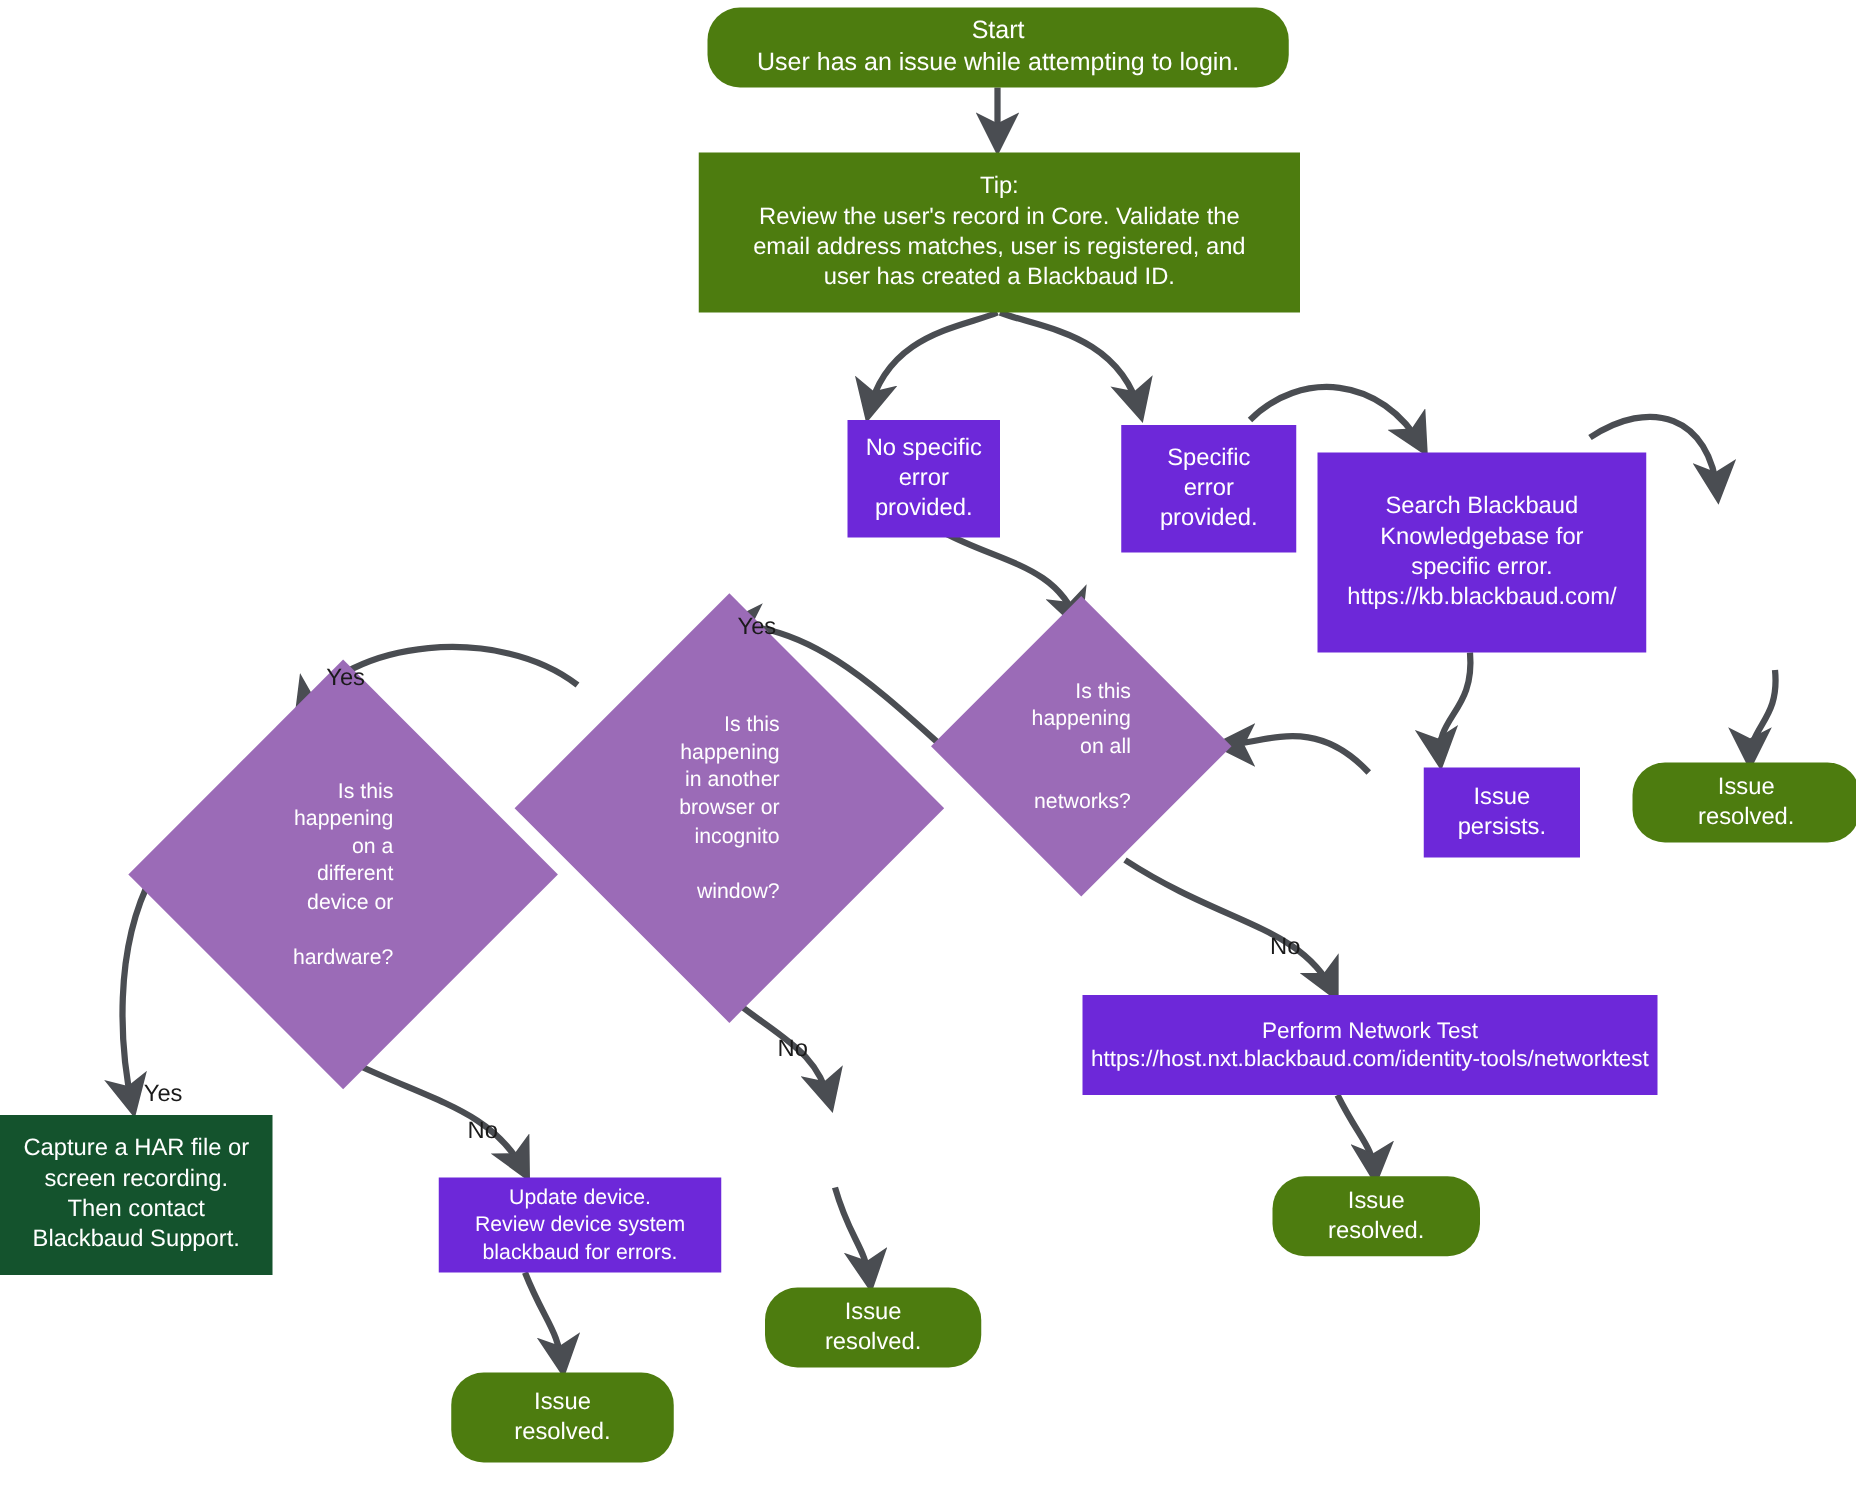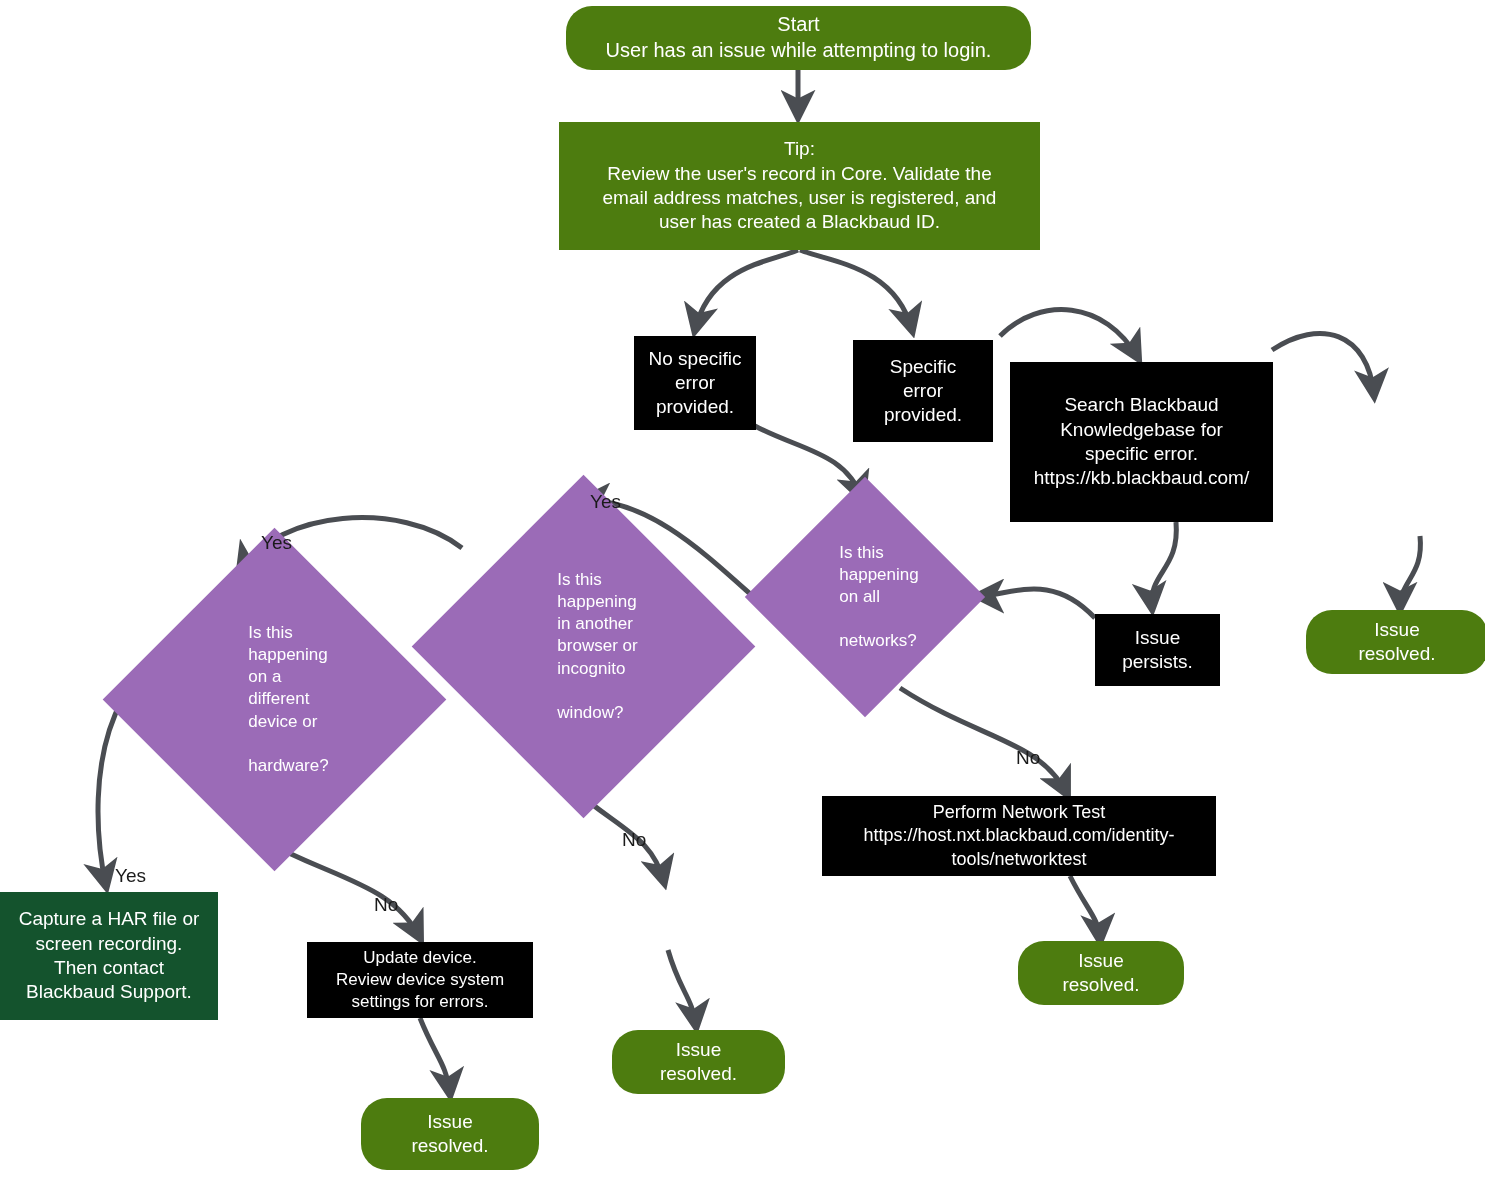--- a/index.html
+++ b/index.html
@@ -32,42 +32,42 @@
     display: flex;
     align-items: center;
     justify-content: center;
     text-align: center;
     color: #ffffff;
     line-height: 1.28;
     white-space: pre-line;
     padding: 2px 6px;
   }
   .n-green   { background: #4d7c0f; }
-  .n-blue    { background: #000000; }
+  .n-blue    { background: #6d28d9; margin-left: 44px; }
   .n-dark    { background: #14532d; }
   .rounded-pill { border-radius: 26px; }
   .diamond-wrap {
     position: absolute;
     box-sizing: border-box;
   }
   .diamond-shape {
     position: absolute;
     left: 0; top: 0;
     width: 100%; height: 100%;
     background: #9b6bb7;
     transform: rotate(45deg);
   }
   .diamond-label {
     position: absolute;
-    left: 14px; top: 0;
+    left: 0; top: 0;
     width: 100%; height: 100%;
     display: flex;
     align-items: center;
     justify-content: center;
-    text-align: left;
+    text-align: right;
     color: #ffffff;
     white-space: pre-line;
     line-height: 1.3;
   }
   .edge-label {
     position: absolute;
     color: #1a1a1a;
     font-size: 19px;
     line-height: 1;
     white-space: nowrap;
@@ -183,30 +183,30 @@
 hardware?</div>
   </div>
 
   <div class="node n-dark" style="left:0px; top:892px; width:218px; height:128px; font-size:19px;">Capture a HAR file or
 screen recording.
 Then contact
 Blackbaud Support.</div>
 
   <div class="node n-blue" style="left:307px; top:942px; width:226px; height:76px; font-size:17px;">Update device.
 Review device system
-settings for errors.</div>
+blackbaud for errors.</div>
 
   <div class="node n-green rounded-pill" style="left:361px; top:1098px; width:178px; height:72px; font-size:19px;">Issue
 resolved.</div>
 
 
   <div class="node n-green rounded-pill" style="left:612px; top:1030px; width:173px; height:64px; font-size:19px;">Issue
 resolved.</div>
 
-  <div class="node n-blue" style="left:822px; top:796px; width:394px; height:80px; font-size:18px;">Perform Network Test
+  <div class="node n-blue" style="left:822px; top:796px; width:460px; height:80px; font-size:18px;">Perform Network Test
 https://host.nxt.blackbaud.com/identity-tools/networktest</div>
 
   <div class="node n-green rounded-pill" style="left:1018px; top:941px; width:166px; height:64px; font-size:19px;">Issue
 resolved.</div>
 
   <div class="edge-label" style="left:590px; top:492px;">Yes</div>
 
   <div class="edge-label" style="left:261px; top:533px;">Yes</div>
 
   <div class="edge-label" style="left:115px; top:866px;">Yes</div>

